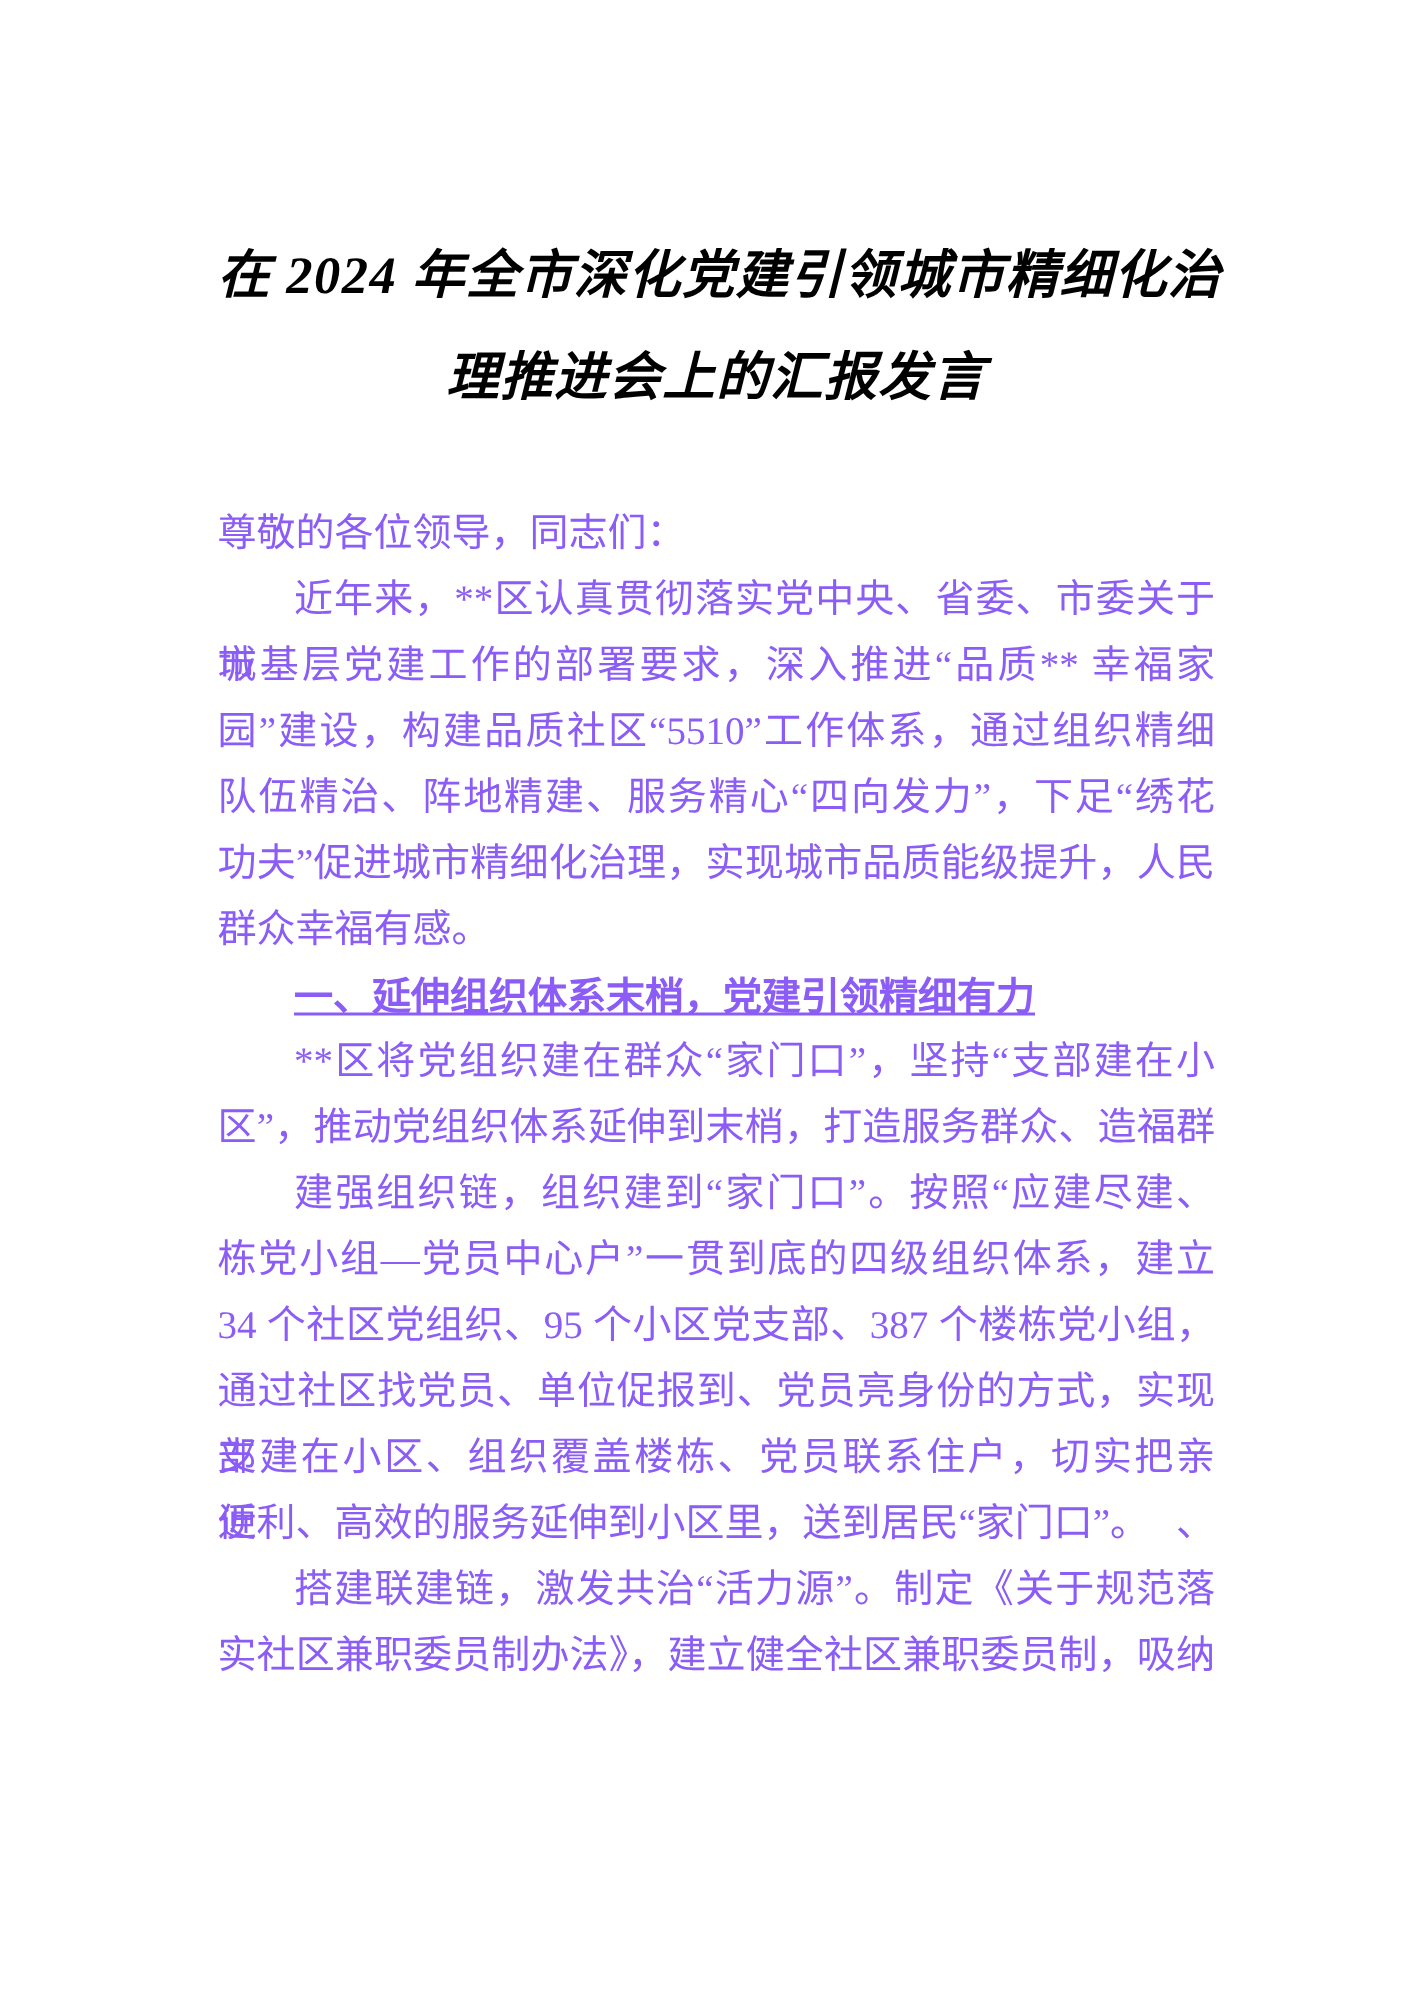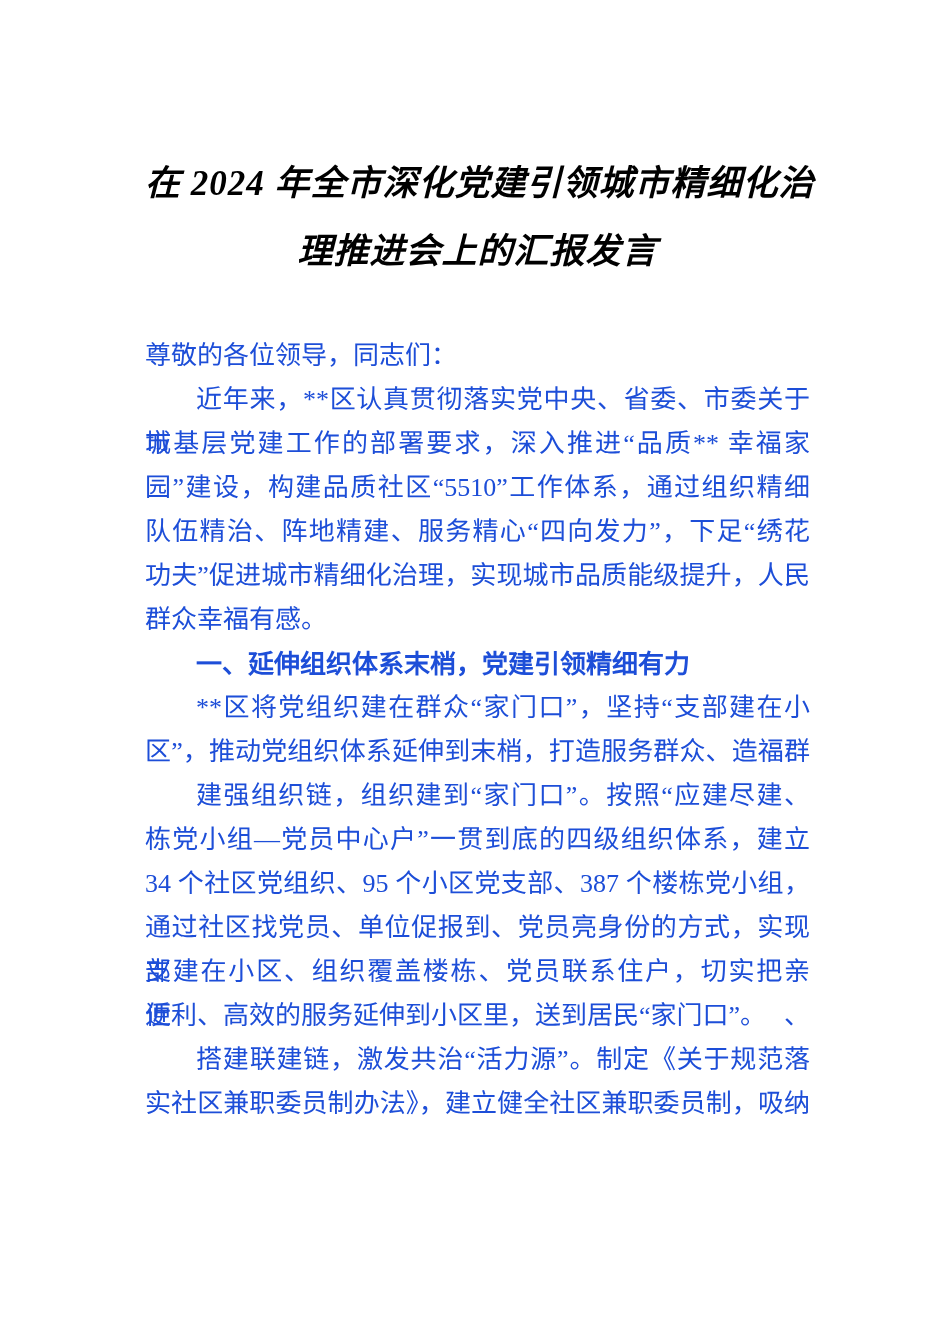--- a/index.html
+++ b/index.html
@@ -34,34 +34,35 @@
   .doc-body {
     margin-top: 48px;
   }
   .line {
     font-family: "Liberation Serif", serif;
     font-size: 26px;
     line-height: 44px;
     height: 44px;
     text-align: left;
     white-space: pre-wrap;
-    color: #1d4ed8;
+    color: #8b5cf6;
   }
   .line.fill {
     text-align: justify;
     text-align-last: justify;
     text-justify: inter-ideograph;
   }
   .line.indent {
     text-indent: 51px;
   }
   .line.heading {
     font-family: "Liberation Sans", sans-serif;
     font-weight: bold;
     font-size: 26px;
+    text-decoration: underline;
   }
 </style>
 </head>
 <body>
 
 <div class="page">
   <div class="doc-title">
 
   <div class="title-line">在 2024 年全市深化党建引领城市精细化治</div>
       <div class="title-line">理推进会上的汇报发言</div>

